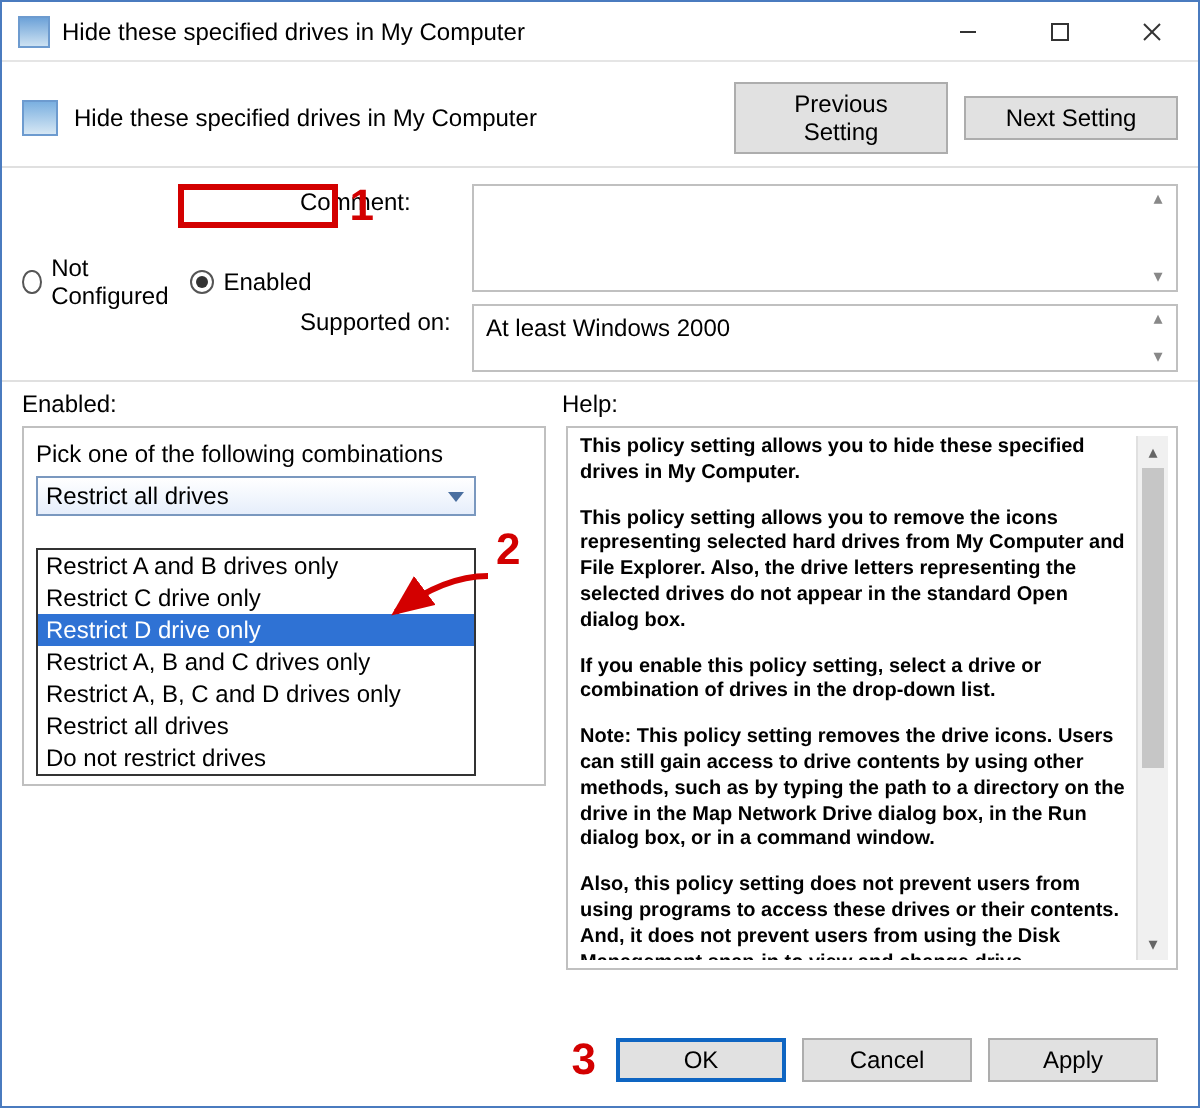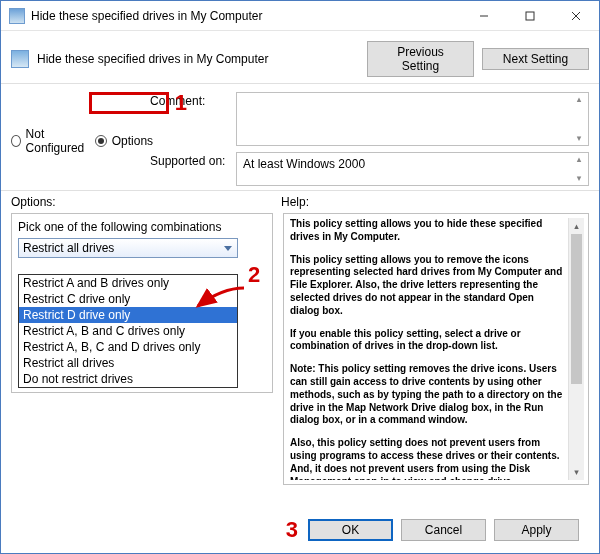--- a/index.html
+++ b/index.html
@@ -274,21 +274,21 @@
   </div>
 
   <div class="config-area">
     <div class="radio-col">
       <div class="radio-item">
         <span class="radio-dot"></span>
         <span>Not Configured</span>
       </div>
       <div class="radio-item">
         <span class="radio-dot checked"></span>
-        <span>Options</span>
+        <span>Enabled</span>
         <span class="enabled-highlight"></span>
         <span class="callout-1">1</span>
       </div>
     </div>
     <div class="form-col">
       <div class="form-row">
         <label>Comment:</label>
         <div class="comment-box">
           <div class="tiny-arrows">
               <span>▴</span>
@@ -304,21 +304,21 @@
               <span>▴</span>
               <span>▾</span>
             </div>
         </div>
       </div>
     </div>
   </div>
 
   <div class="lower-area">
     <div class="lower-labels">
-      <div class="lbl-left">Options:</div>
+      <div class="lbl-left">Enabled:</div>
       <div>Help:</div>
     </div>
     <div class="lower-body">
 
       <div class="options-panel">
         <div class="caption">Pick one of the following combinations</div>
         <div class="combo">
           <span>Restrict all drives</span>
           <span class="chev">
             <svg width="12" height="14">

